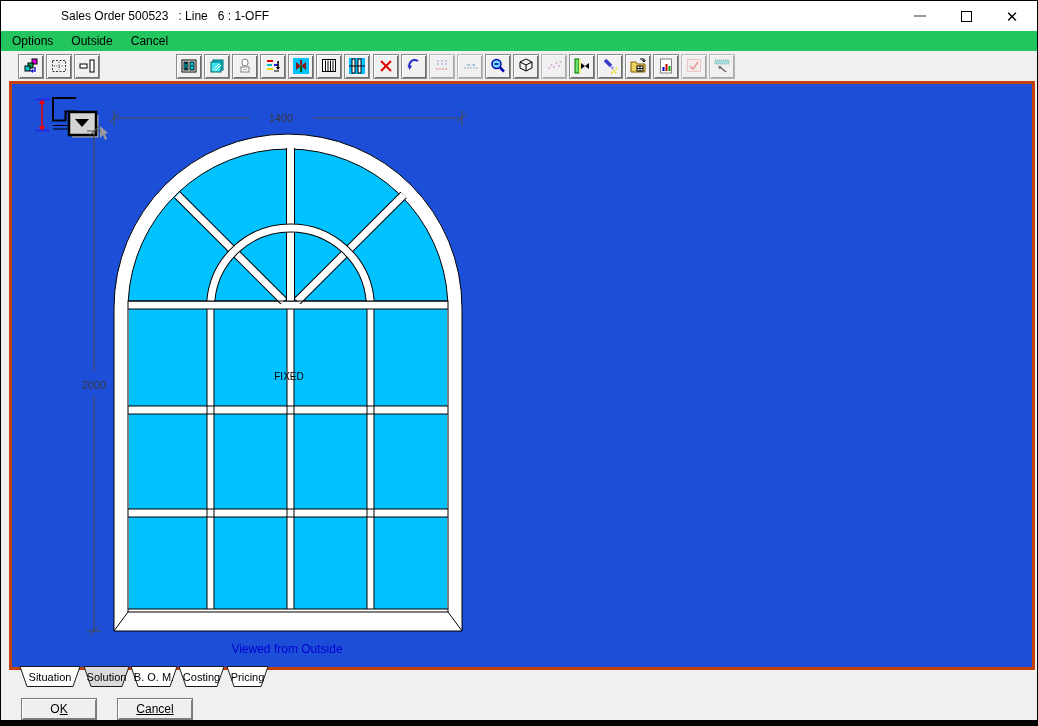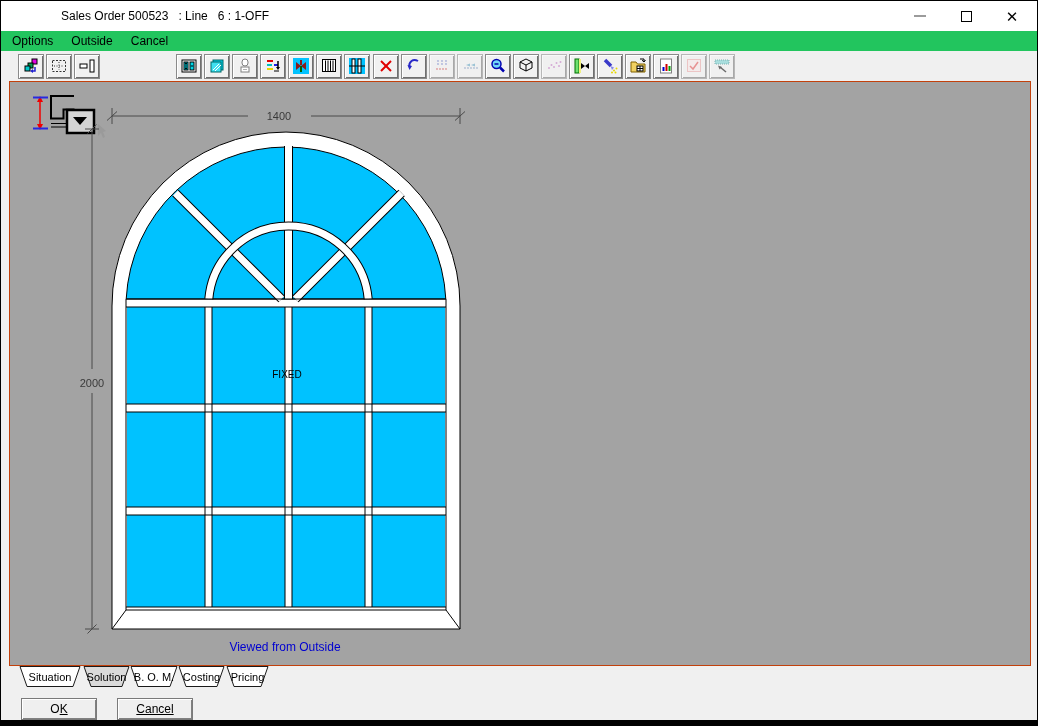--- a/index.html
+++ b/index.html
@@ -18,21 +18,21 @@
   .menu-item{font-size:12px;color:#000;padding:2px 9px;}
   
   .toolbar{position:absolute;left:0;top:50px;right:0;height:30px;background:#F0F0F0;display:flex;align-items:center;}
   .tb-spacer-a{width:17px;}
   .tb-spacer-b{width:74px;}
   .tb-spacer-c{width:1px;}
   .tbtn{width:26px;height:25px;box-sizing:border-box;background:#F1F1F1;border:1px solid #8A8A8A;box-shadow:inset 1px 1px 0 #FFFFFF, inset -1px -1px 0 #6F6F6F;margin-right:2px;display:flex;align-items:center;justify-content:center;}
   .tbtn svg{display:block;}
   .dim{opacity:.55;}
   
-  .canvas{position:absolute;left:8px;top:80px;width:1020px;height:583px;background:#a3a3a3;border:1px solid #c2410c;}
+  .canvas{position:absolute;left:8px;top:80px;width:1020px;height:583px;background:#1d4ed8;border:3px solid #c2410c;}
   .canvas svg{display:block;}
   
   .tabbar{position:absolute;left:0;top:665px;width:300px;height:22px;}
   .tab-fill{fill:#FFFFFF;stroke:#1A1A1A;stroke-width:1;}
   .tab-fill.active{fill:#DADADA;}
   .tab-label{font-size:11px;fill:#000;text-anchor:middle;font-family:"Liberation Sans",sans-serif;}
   
   .btn{position:absolute;width:76px;height:22px;background:#EFEFEF;border:1px solid #7A7A7A;box-sizing:border-box;box-shadow:inset 1px 1px 0 #FFFFFF, inset -1px -1px 0 #808080;font-size:12px;color:#000;display:flex;align-items:center;justify-content:center;}
   .btn-ok{left:20px;top:697px;}
   .btn-cancel{left:116px;top:697px;text-decoration:underline;}

